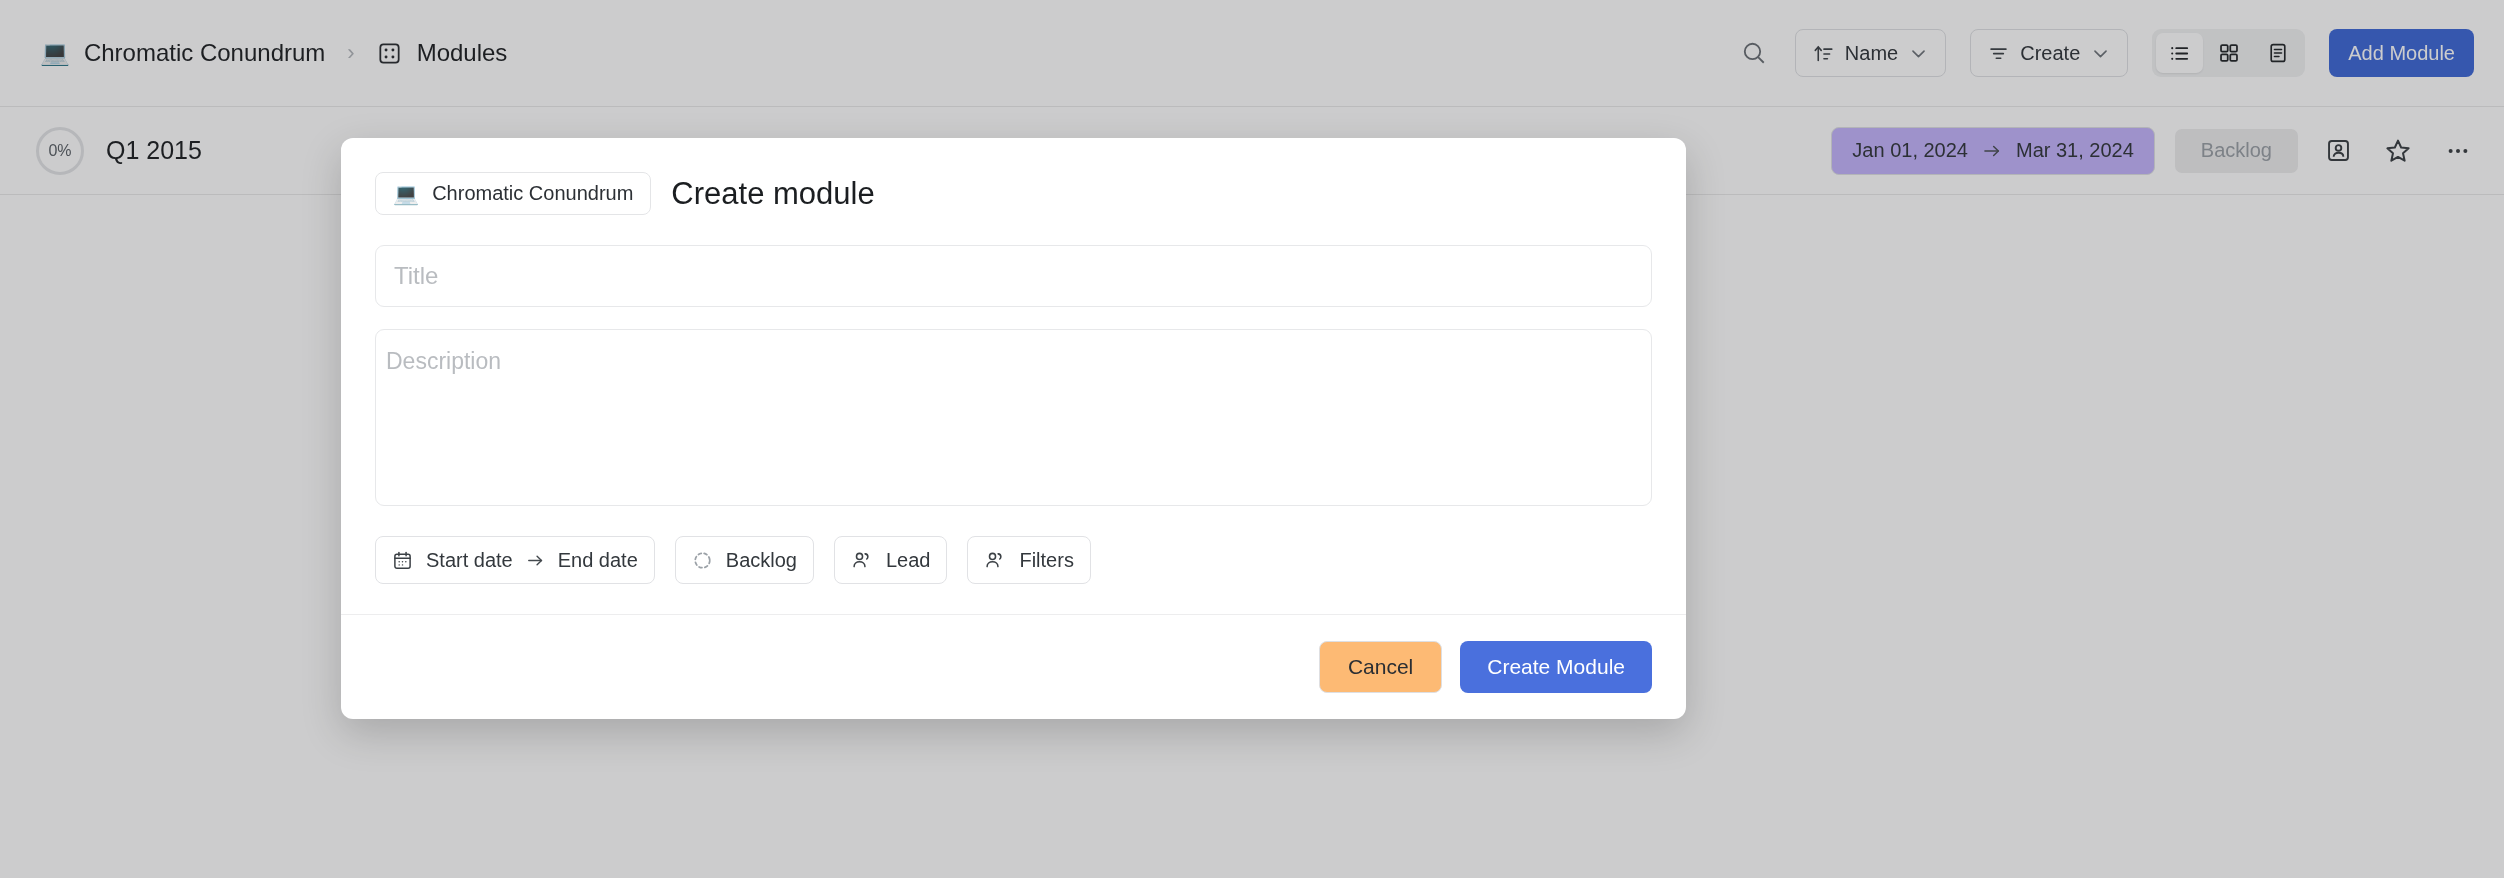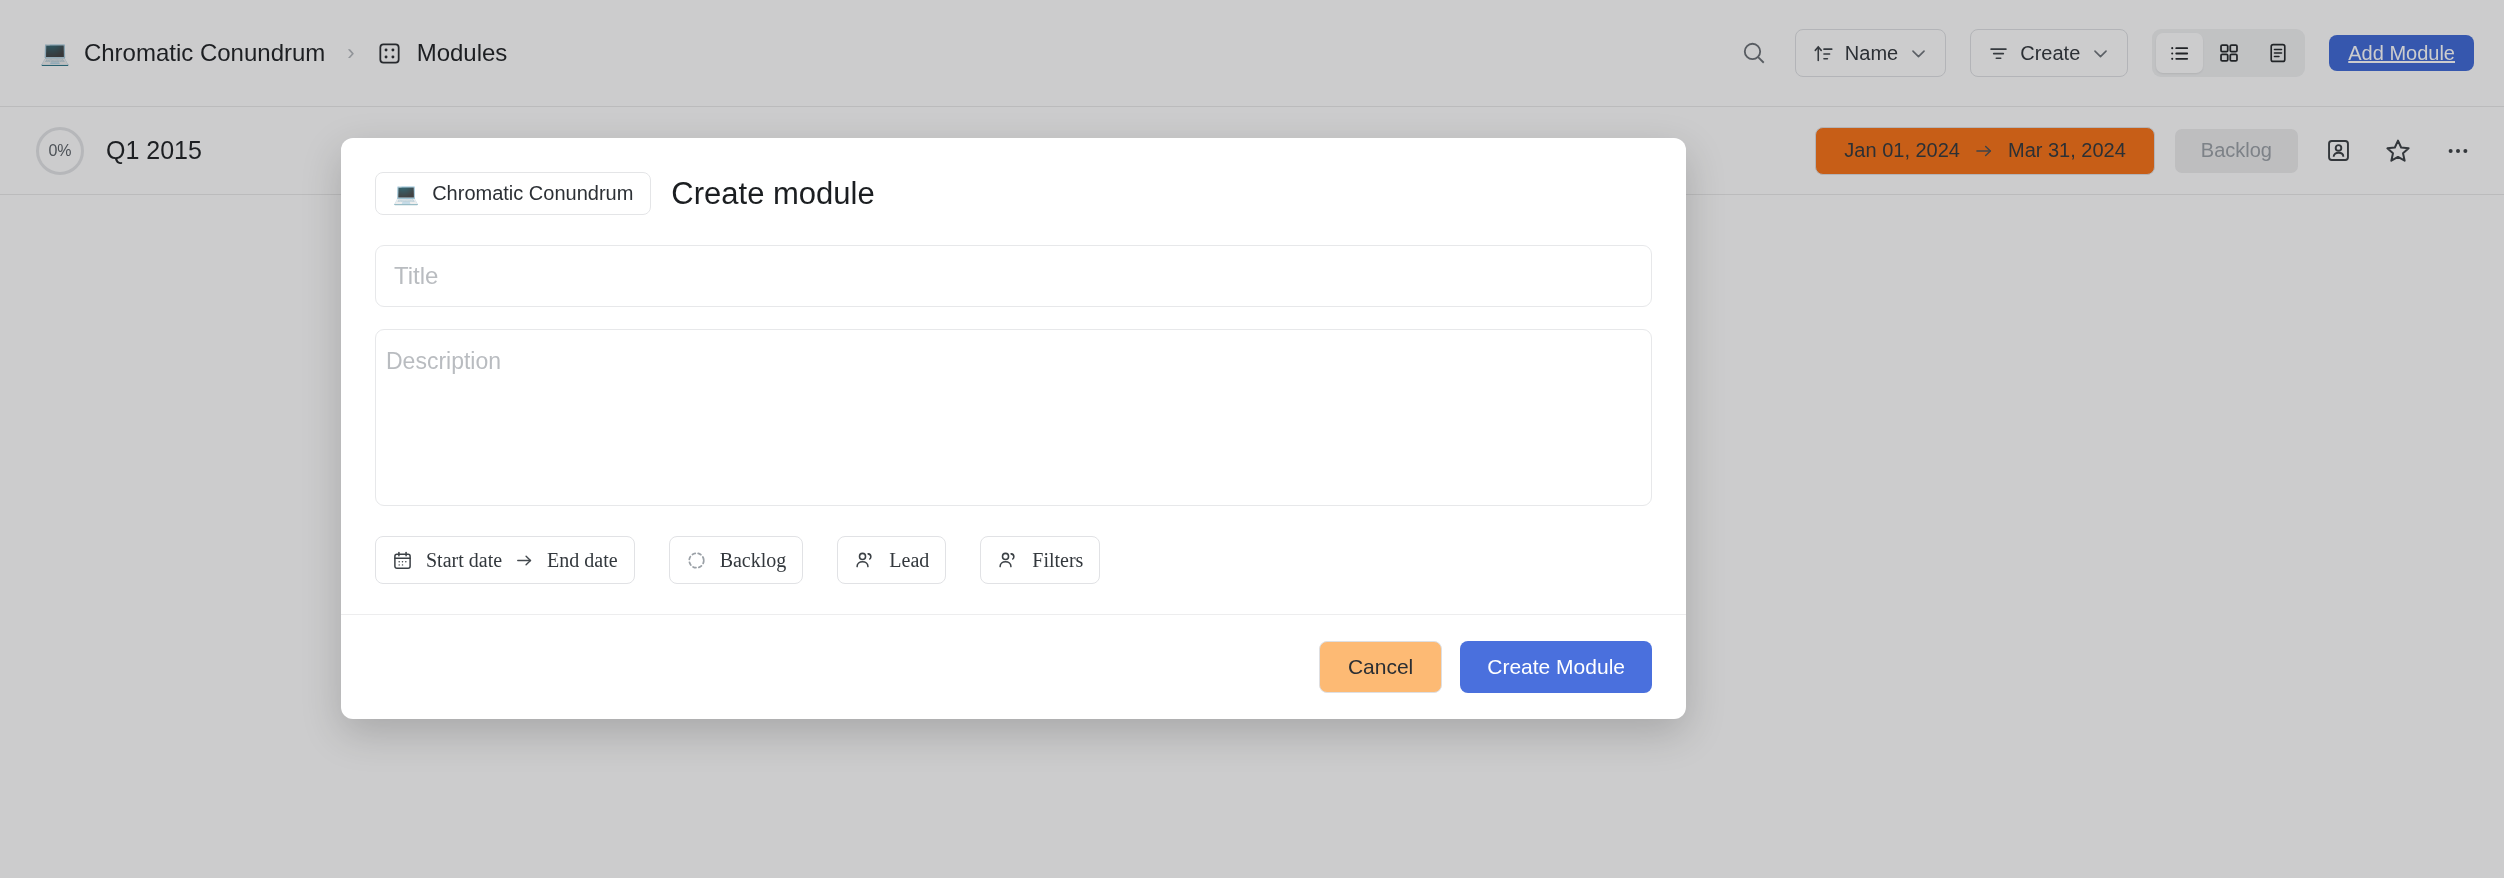--- a/index.html
+++ b/index.html
@@ -123,32 +123,31 @@
     display: flex; align-items: center; justify-content: center;
     border-radius: 7px;
     color: #25282b;
     cursor: pointer;
     background: transparent;
     border: none;
   }
   .view-btn.active { background: #ffffff; box-shadow: 0 1px 2px rgba(0,0,0,.08); }
 
   .primary-btn {
-    height: 36px;
+    height: 48px;
     padding: 0 19px;
     border-radius: 8px;
     background: #3f6ad8;
     color: #ffffff;
     font-size: 20px;
     border: none;
     cursor: pointer;
     display: flex;
     align-items: center;
     white-space: nowrap;
-    text-decoration: underline;
   }
 
   
   .subheader {
     position: absolute;
     left: 0; top: 107px;
     width: 2504px;
     height: 88px;
     box-sizing: border-box;
     border-bottom: 1px solid #e9e9e9;
@@ -179,26 +178,26 @@
   }
 
   .sub-right { display: flex; align-items: center; gap: 20px; }
 
   .date-pill {
     display: flex;
     align-items: center;
     gap: 14px;
     height: 48px;
     box-sizing: border-box;
-    padding: 0 28px;
+    padding: 0 20px;
     border: 1px solid #dfe1e4;
     border-radius: 8px;
     font-size: 20px;
     color: #33383d;
-    background: #f97316;
+    background: #c4b5fd;
     cursor: pointer;
     white-space: nowrap;
   }
   .date-arrow { color: #4b5056; display:flex; align-items:center; }
 
   .state-chip {
     height: 44px;
     display: flex;
     align-items: center;
     padding: 0 26px;
@@ -304,23 +303,22 @@
     outline: none;
     resize: none;
     background: #fff;
     margin-bottom: 26px;
   }
   .field-desc::placeholder { color: #b9bcc0; }
 
   .chips-row {
     display: flex;
     align-items: flex-end;
-    gap: 34px;
+    gap: 20px;
     padding-bottom: 30px;
-    font-family: Liberation Serif, serif;
   }
   .chip {
     display: flex;
     align-items: center;
     gap: 13px;
     height: 48px;
     box-sizing: border-box;
     padding: 0 16px;
     border: 1px solid #e1e2e5;
     border-radius: 8px;

